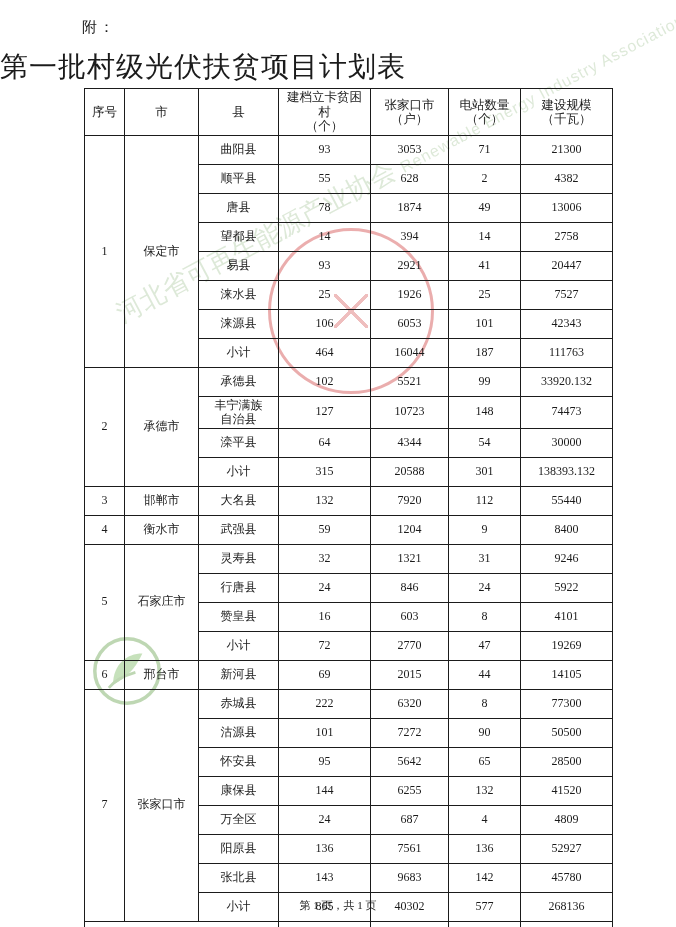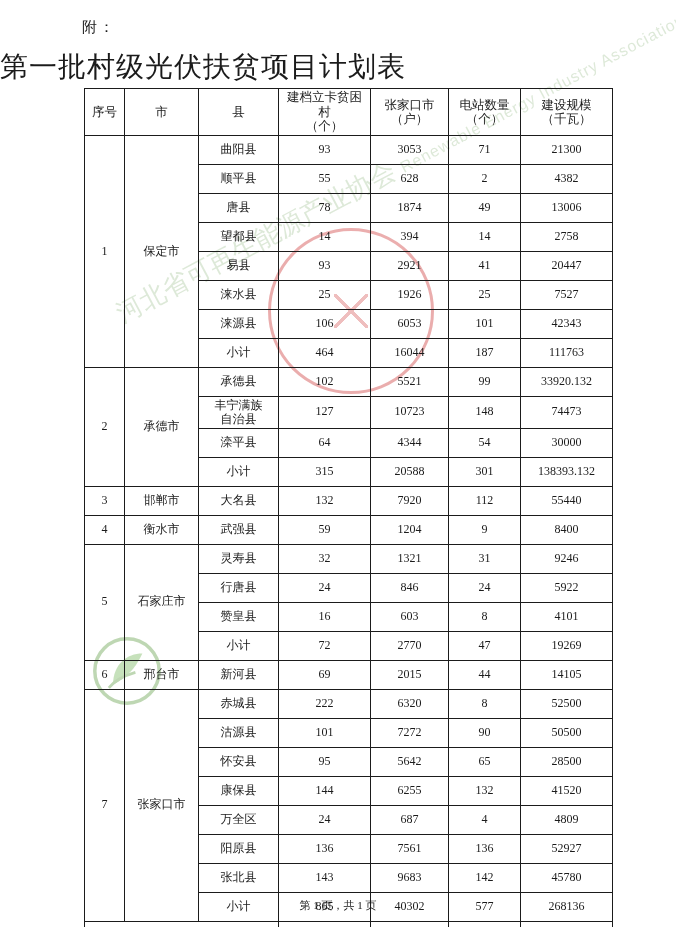--- a/index.html
+++ b/index.html
@@ -345,21 +345,21 @@
             <td>44</td>
             <td>14105</td>
           </tr>
           <tr>
             <td rowspan="8">7</td>
             <td rowspan="8">张家口市</td>
             <td>赤城县</td>
             <td>222</td>
             <td>6320</td>
             <td>8</td>
-            <td>52500</td>
+            <td>77300</td>
           </tr>
           <tr>
             <td>沽源县</td>
             <td>101</td>
             <td>7272</td>
             <td>90</td>
             <td>50500</td>
           </tr>
           <tr>
             <td>怀安县</td>

